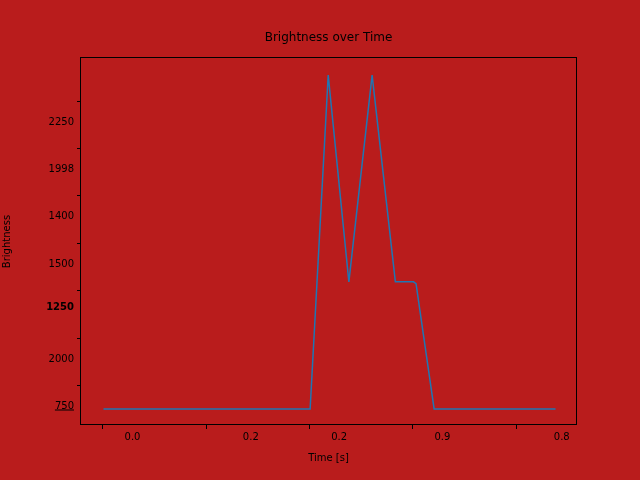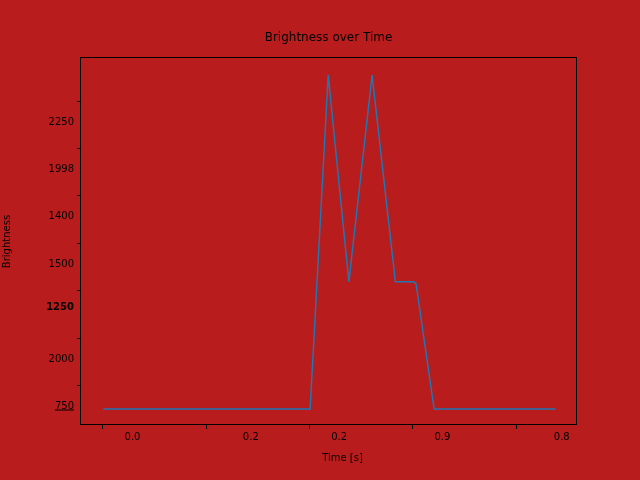--- a/index.html
+++ b/index.html
@@ -81,21 +81,21 @@
     font-size: 10px;
     color: #000000;
     transform: translateY(-50%);
     white-space: nowrap;
     text-align: right;
     margin-top: 20px;
   }
   
   #xlabel {
     position: absolute;
-    left: 94px;
+    left: 80px;
     top: 452px;
     width: 497px;
     text-align: center;
     font-size: 10px;
     color: #000000;
   }
   #ylabel {
     position: absolute;
     left: 0px;
     top: 57px;

